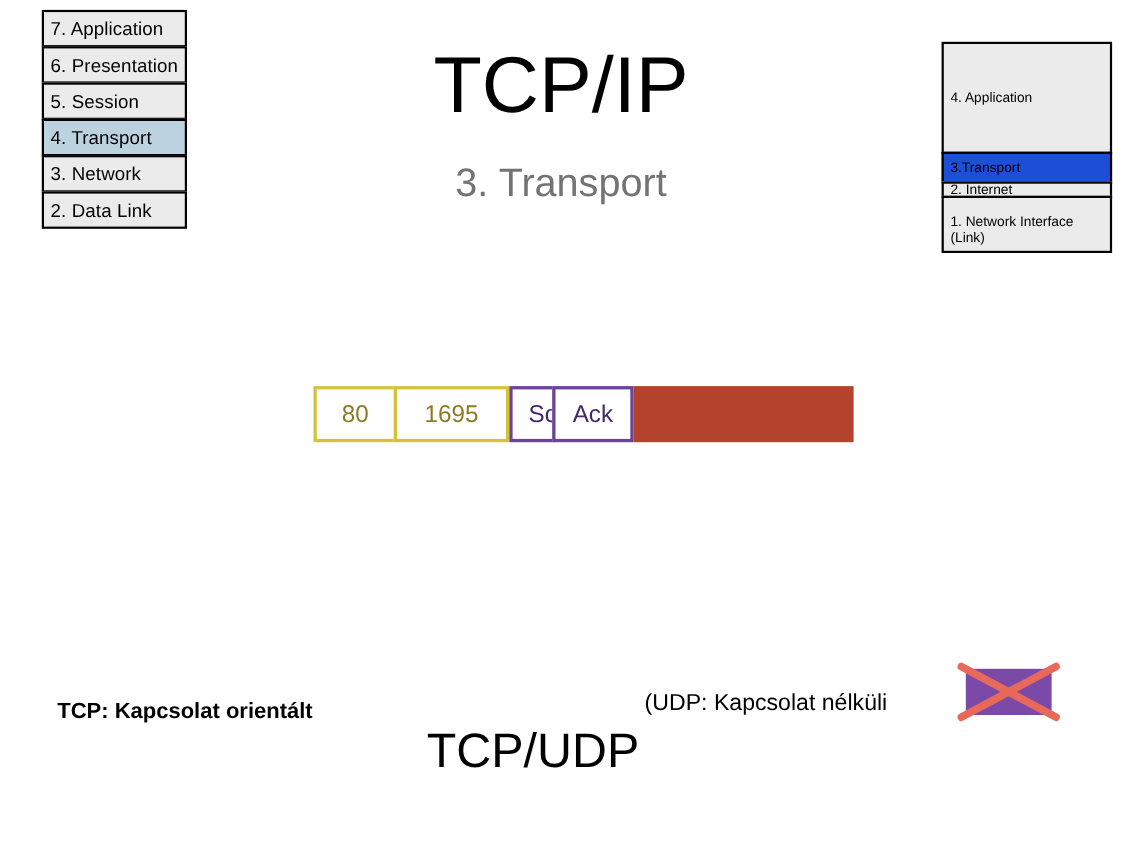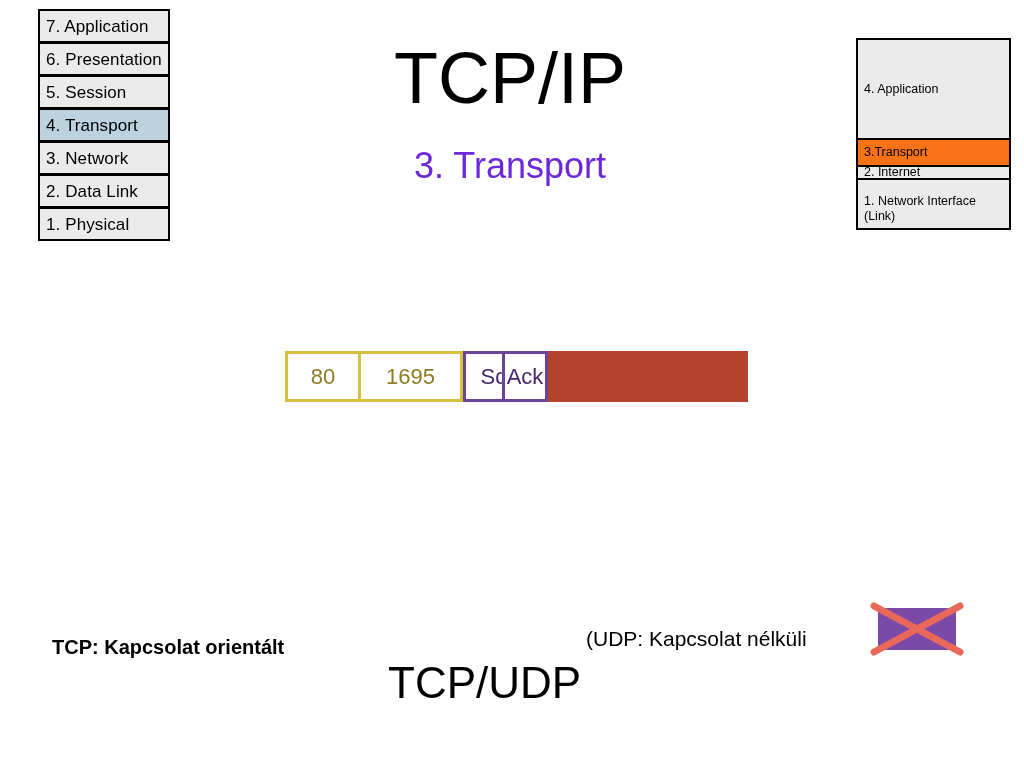--- a/index.html
+++ b/index.html
@@ -64,21 +64,21 @@
     align-items: center;
     padding-left: 6px;
     font-size: 12.5px;
     color: #000000;
     line-height: 1.15;
   }
   .tcpip-row + .tcpip-row {
     margin-top: -2px;
   }
   .tcpip-row.r-app  { height: 102px; }
-  .tcpip-row.r-tra  { height: 29px; background: #f97316; }
+  .tcpip-row.r-tra  { height: 29px; background: #1d4ed8; }
   .tcpip-row.r-int  { height: 15px; }
   .tcpip-row.r-link { height: 52px; align-items: center; padding-top: 9px; }
   .tcpip-row.r-link .lbl { display: block; }
 
   
   .title-main {
     position: absolute;
     left: 200px;
     top: 42px;
     width: 620px;
@@ -88,21 +88,21 @@
     color: #000000;
   }
   .title-sub {
     position: absolute;
     left: 200px;
     top: 148px;
     width: 620px;
     text-align: center;
     font-size: 36px;
     line-height: 1;
-    color: #6d28d9;
+    color: #737373;
   }
 
   
   .packet {
     position: absolute;
     left: 285px;
     top: 351px;
     height: 51px;
     display: flex;
     align-items: stretch;
@@ -122,21 +122,21 @@
   }
   .pkt-field.gold + .pkt-field.gold { margin-left: -3px; }
   .pkt-field.purple {
     border: 3px solid #6d4399;
     color: #46286a;
   }
   .pkt-field.purple + .pkt-field.purple { margin-left: -3px; }
   .pkt-w-src  { width: 76px; }
   .pkt-w-dst  { width: 105px; }
   .pkt-w-sq   { width: 42px; padding-left: 20px; }
-  .pkt-w-ack  { width: 46px; }
+  .pkt-w-ack  { width: 74px; }
   .pkt-payload {
     width: 200px;
     background: #b4432d;
   }
 
   
   .cap-tcp {
     position: absolute;
     left: 52px;
     top: 637px;
@@ -206,23 +206,20 @@
         <span>5. Session</span>
       </div>
     <div class="osi-row hl">
         <span>4. Transport</span>
       </div>
     <div class="osi-row">
         <span>3. Network</span>
       </div>
     <div class="osi-row">
         <span>2. Data Link</span>
-      </div>
-    <div class="osi-row">
-        <span>1. Physical</span>
       </div>
   </div>
 
   <div class="tcpip-stack">
     <div class="tcpip-row r-app">
         <span>4. Application</span>
       </div>
     <div class="tcpip-row r-tra">
         <span>3.Transport</span>
       </div>

